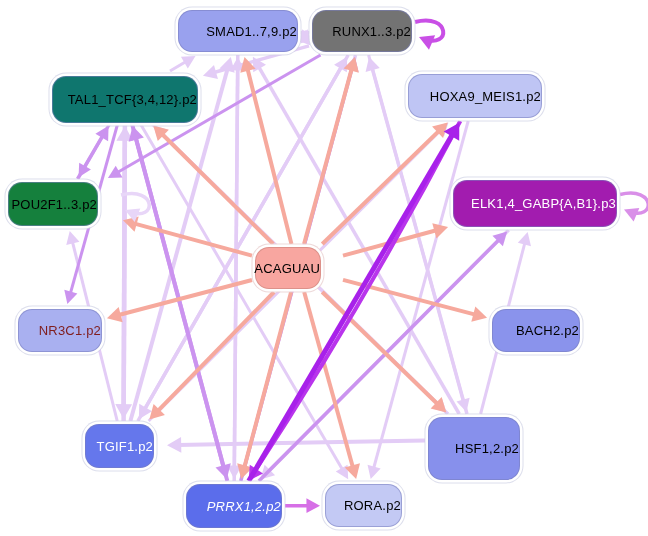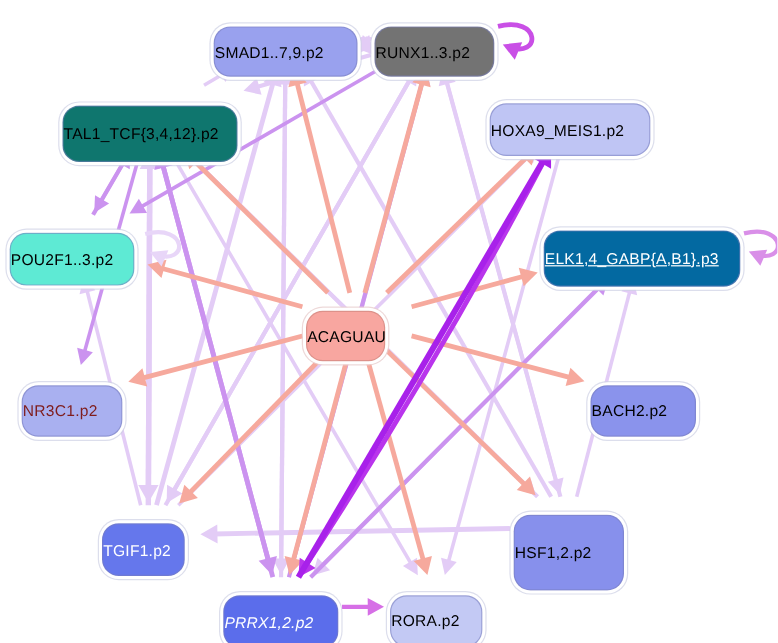--- a/index.html
+++ b/index.html
@@ -6,31 +6,30 @@
   #stage{
     position:relative;
     width:648px;height:536px;
     background:#ffffff;
     font-family:"Liberation Sans", sans-serif;
     overflow:hidden;
   }
   #edges-layer{position:absolute;left:0;top:0;width:648px;height:536px;}
   .node{
     position:absolute;
-    display:flex;align-items:center;justify-content:flex-start;
+    display:flex;align-items:center;justify-content:flex-end;
     box-sizing:border-box;
     border-radius:14px;
     font-size:13px;
     letter-spacing:0.2px;
     border:1px solid rgba(120,126,190,0.55);
     box-shadow:0 0 0 2.5px #ffffff, 0 0 0 3.5px rgba(205,208,228,0.7);
     white-space:nowrap;
     cursor:pointer;
     z-index:2;
-    margin-top:12px;
   }
   .node.center{
     border:1px solid rgba(214,140,132,0.8);
     box-shadow:0 0 0 2.5px #ffffff, 0 0 0 3.5px rgba(232,206,206,0.8);
   }
   .node-label{pointer-events:none;}
 </style>
 </head>
 <body>
 
@@ -143,24 +142,24 @@
       </div>
       <div class="node" style="left: 312px; top: 10px; width: 100px; height: 42px; background: #737373; color: rgb(0, 0, 0);">
         <span class="node-label">RUNX1..3.p2</span>
       </div>
       <div class="node" style="left: 52px; top: 76px; width: 146px; height: 47px; background: #0f766e; color: rgb(0, 0, 0);">
         <span class="node-label">TAL1_TCF{3,4,12}.p2</span>
       </div>
       <div class="node" style="left: 408px; top: 74px; width: 134px; height: 44px; background: rgb(191, 197, 244); color: rgb(0, 0, 0);">
         <span class="node-label">HOXA9_MEIS1.p2</span>
       </div>
-      <div class="node" style="left: 8px; top: 182px; width: 104px; height: 44px; background: #5eead4; color: rgb(0, 0, 0);">
+      <div class="node" style="left: 8px; top: 182px; width: 90px; height: 44px; background: #15803d; color: rgb(0, 0, 0);">
         <span class="node-label">POU2F1..3.p2</span>
       </div>
-      <div class="node" style="left: 453px; top: 180px; width: 164px; height: 47px; background: #0369a1; color: rgb(255, 255, 255); text-decoration: underline;">
+      <div class="node" style="left: 453px; top: 180px; width: 164px; height: 47px; background: #a21caf; color: rgb(255, 255, 255);">
         <span class="node-label">ELK1,4_GABP{A,B1}.p3</span>
       </div>
       <div class="node center" style="left: 255px; top: 247px; width: 66px; height: 42px; background: rgb(248, 166, 160); color: rgb(0, 0, 0);">
         <span class="node-label">ACAGUAU</span>
       </div>
       <div class="node" style="left: 18px; top: 309px; width: 84px; height: 43px; background: rgb(169, 176, 240); color: #7f1d1d;">
         <span class="node-label">NR3C1.p2</span>
       </div>
       <div class="node" style="left: 492px; top: 309px; width: 88px; height: 43px; background: rgb(138, 147, 236); color: rgb(0, 0, 0);">
         <span class="node-label">BACH2.p2</span>

